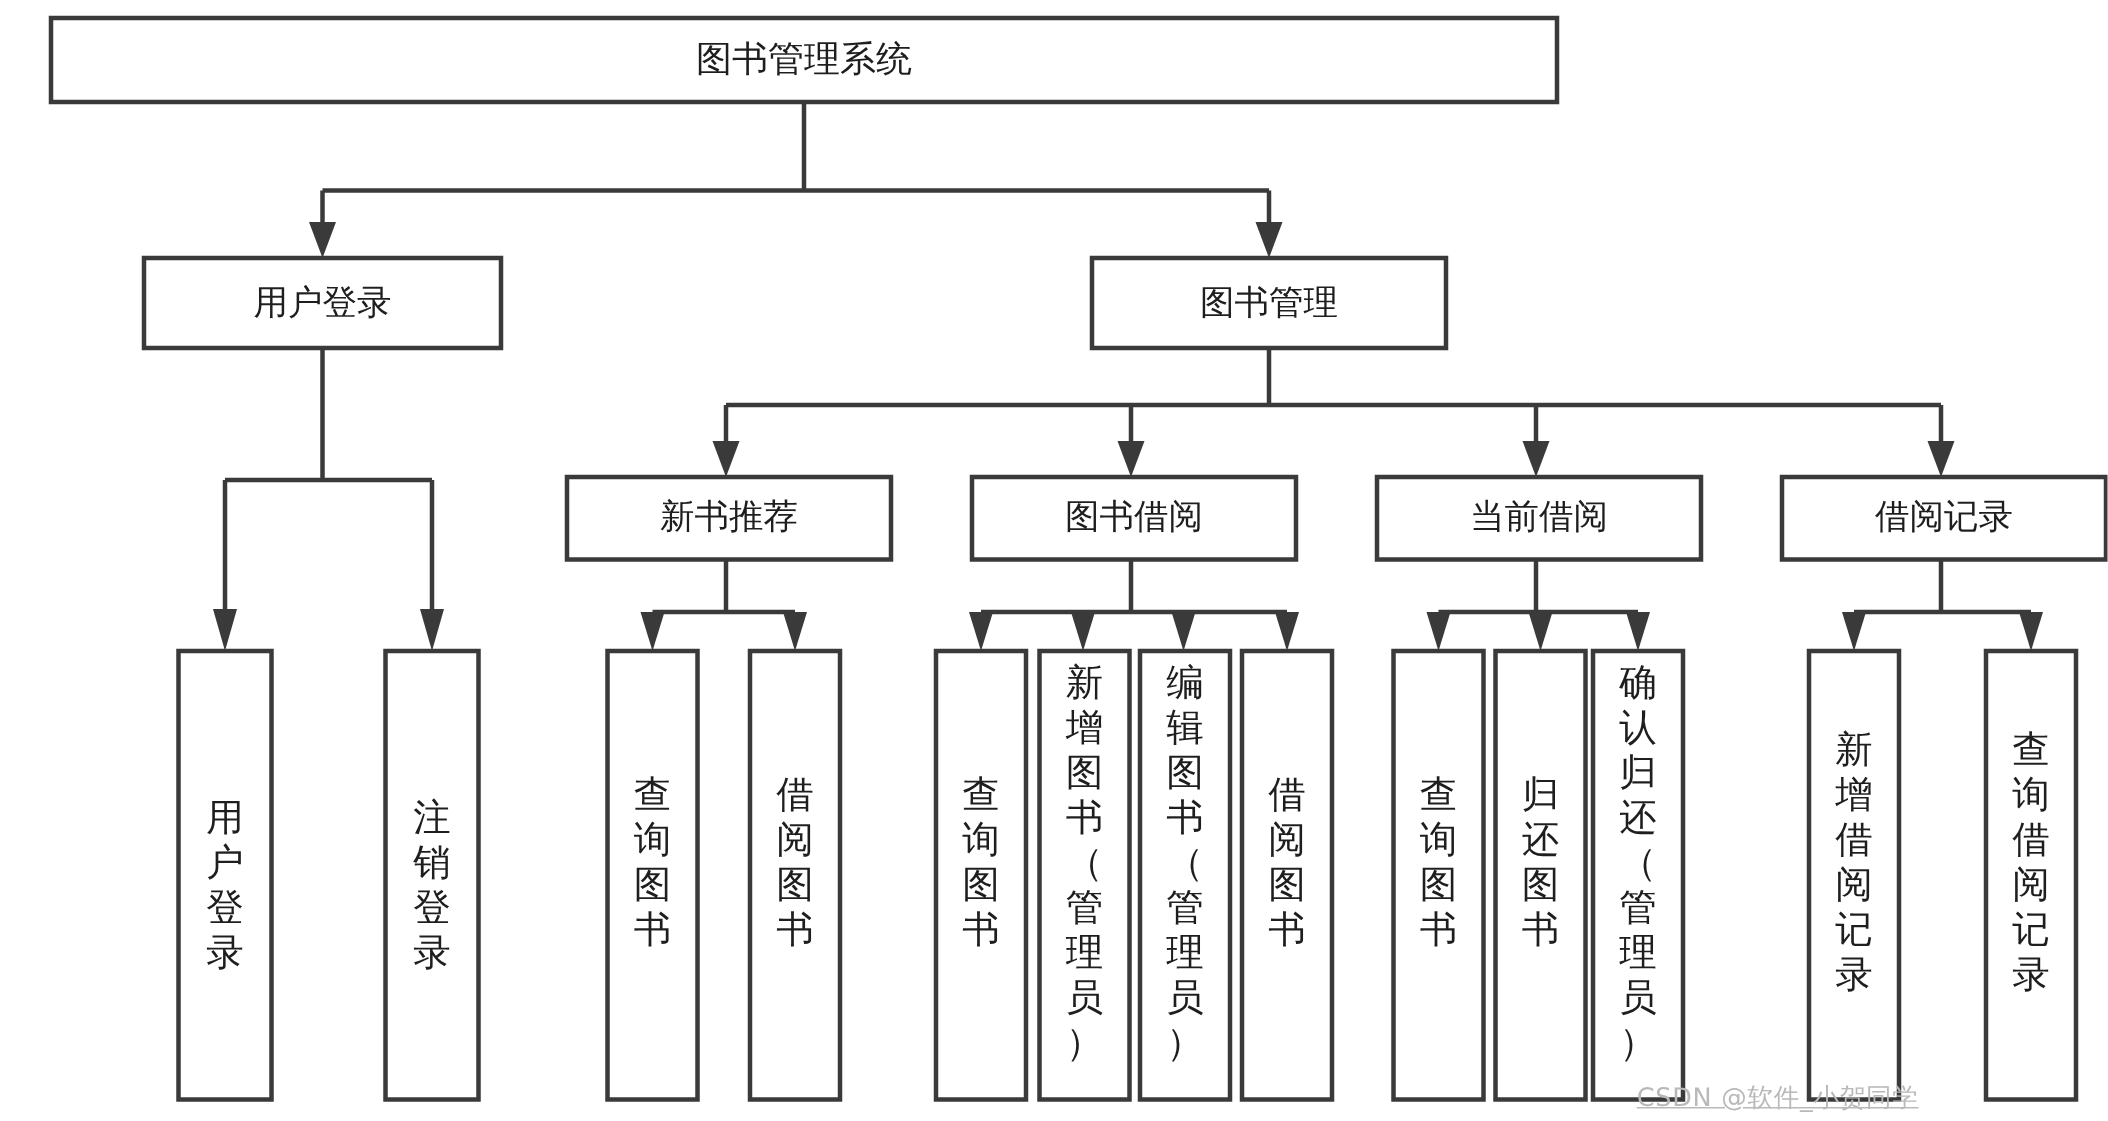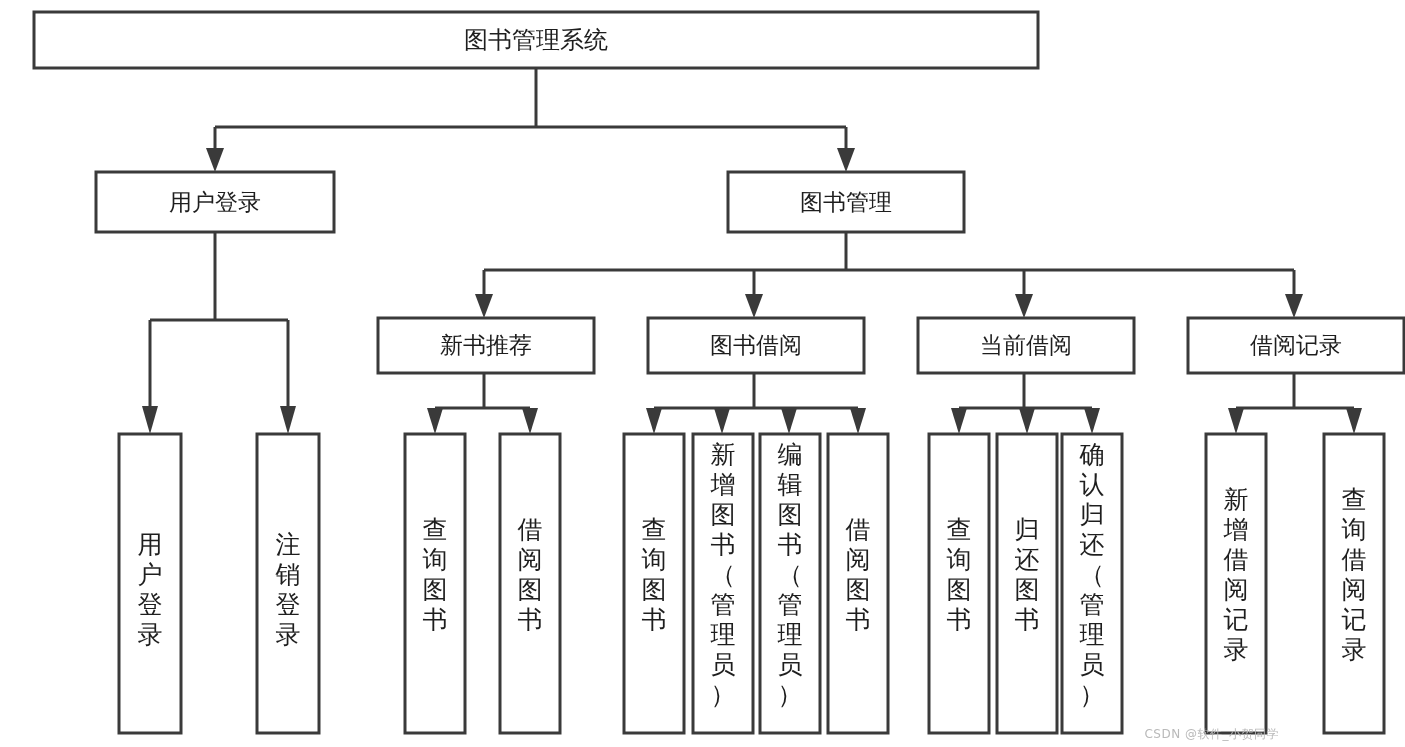--- a/index.html
+++ b/index.html
@@ -60,24 +60,25 @@
     font-family: "DejaVu Sans", "Liberation Sans", sans-serif;
     font-size: 25px;
     fill: #1e1e1e;
     text-anchor: middle;
   }
   .watermark {
     position: absolute;
     right: 8px;
     bottom: 4px;
     font-family: "DejaVu Sans", "Liberation Sans", sans-serif;
-    font-size: 12px;
+    font-size: 17px;
     color: #b9b9b9;
     white-space: nowrap;
     letter-spacing: 0.5px;
+    text-decoration: underline;
   }
 </style>
 </head>
 <body>
 
 <div id="diagram-root">
   <svg class="flow" viewBox="0 0 1405 747" xmlns="http://www.w3.org/2000/svg">
 
     <g>
 

